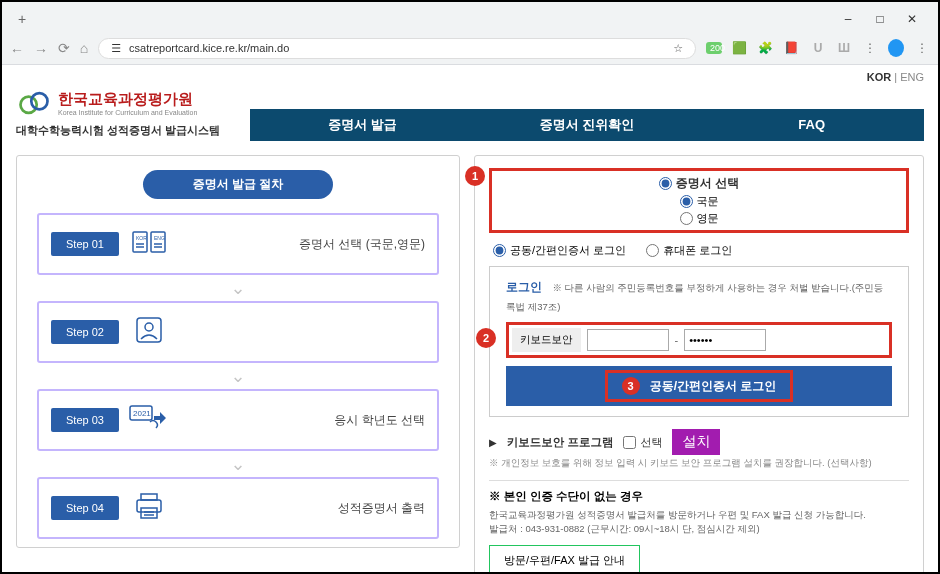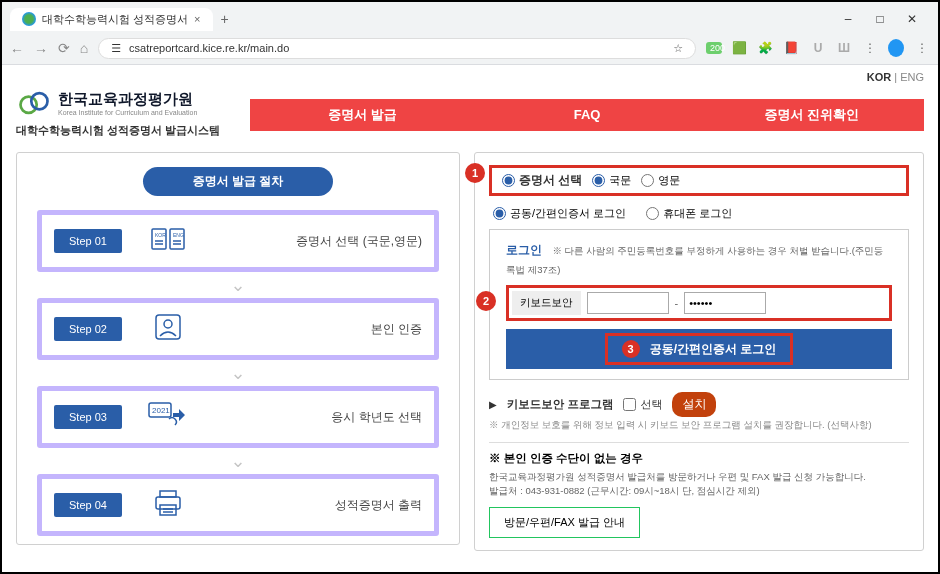--- a/index.html
+++ b/index.html
@@ -26,49 +26,49 @@
 
 
 .page { padding: 0 14px; }
 .top-lang { text-align: right; font-size: 11px; color: #888; padding: 6px 0 2px; }
 .top-lang b { color: #333; }
 
 .header { display: flex; align-items: flex-start; gap: 12px; }
 .logo-wrap { display: flex; align-items: center; gap: 6px; }
 .logo-svg { width: 36px; height: 36px; }
 .logo-text { display: flex; flex-direction: column; }
-.logo-kor { font-size: 15px; font-weight: bold; color: #0f172a; }
+.logo-kor { font-size: 15px; font-weight: bold; color: #b91c1c; }
 .logo-eng { font-size: 7px; color: #888; }
 .subsystem { font-size: 11px; font-weight: bold; color: #333; margin-top: 2px; }
 
-.nav { flex: 1; margin-left: 18px; margin-top: 14px; height: 32px; background: #ef4444; display: flex; }
+.nav { flex: 1; margin-left: 18px; margin-top: 24px; height: 32px; background: #0c4a6e; display: flex; }
 .nav-item { flex: 1; color: #fff; font-size: 13px; font-weight: bold; text-align: center; line-height: 32px; cursor: pointer; }
 
 .content { display: flex; gap: 14px; margin-top: 14px; }
 .left { width: 444px; }
 .right { flex: 1; }
 
 .left-card { border: 1px solid #d0d0d0; border-radius: 3px; padding: 14px 20px 8px; }
 .proc-title { width: 190px; margin: 0 auto 14px; background: #2a5ea8; color: #fff; text-align: center; font-size: 12px; font-weight: bold; padding: 6px 0; border-radius: 16px; }
 
-.step-box { border: 5px solid #c4b5fd; border-radius: 3px; height: 62px; display: flex; align-items: center; padding: 0 12px; gap: 16px; }
+.step-box { border: 2px solid #c4b5fd; border-radius: 3px; height: 62px; display: flex; align-items: center; padding: 0 12px; }
 .step-chip { background: #2a5ea8; color: #fff; font-size: 11px; padding: 6px 14px; border-radius: 2px; width: 68px; text-align: center; }
 .step-icon { width: 60px; text-align: center; }
 .step-label { flex: 1; font-size: 12px; color: #444; text-align: right; }
 .step-arrow { text-align: center; color: #c5c5c5; font-size: 18px; margin: 2px 0; }
 
 
 .icon-doc svg, .icon-user svg, .icon-hand svg, .icon-print svg { stroke: #2a5ea8; fill: none; stroke-width: 1.5; }
 
 .right-card { border: 1px solid #d0d0d0; border-radius: 3px; padding: 12px 14px; position: relative; }
 .callout { position: absolute; width: 20px; height: 20px; background: #d93025; color: #fff; font-size: 11px; font-weight: bold; border-radius: 50%; display: flex; align-items: center; justify-content: center; }
 .callout.c1 { left: -10px; top: 10px; }
 .callout.c2 { left: -4px; top: 116px; }
 
-.sel-row { border: 3px solid #d93025; padding: 4px 10px; display: flex; align-items: center; gap: 10px; margin-bottom: 10px; }
+.sel-row { border: 3px solid #d93025; padding: 4px 10px; display: flex; align-items: center; gap: 2px; margin-bottom: 10px; flex-direction: column; }
 .radio { display: inline-flex; align-items: center; gap: 4px; font-size: 11px; }
 .radio input { accent-color: #2a5ea8; }
 .sel-title { font-size: 12px; font-weight: bold; color: #333; }
 
 .login-method { display: flex; gap: 20px; padding: 0 4px 8px; }
 
 .login-box { border: 1px solid #ccc; padding: 10px 16px; margin-bottom: 12px; }
 .login-title { font-size: 12px; font-weight: bold; color: #2a5ea8; display: inline-block; margin-right: 6px; }
 .login-note { font-size: 9.5px; color: #666; }
 
@@ -76,38 +76,33 @@
 .rrn-label { background: #eee; font-size: 10.5px; padding: 5px 8px; }
 .rrn-input { border: 1px solid #aaa; height: 22px; width: 82px; font-size: 11px; padding: 0 4px; }
 .rrn-dash { font-size: 11px; color: #666; }
 
 .login-btn { margin-top: 8px; background: #2a5ea8; height: 40px; display: flex; align-items: center; justify-content: center; position: relative; }
 .login-btn-inner { border: 3px solid #d93025; color: #fff; font-size: 12px; font-weight: bold; padding: 4px 14px; display: flex; align-items: center; gap: 10px; }
 .callout.c3 { position: static; width: 18px; height: 18px; }
 
 .kb-row { display: flex; align-items: center; gap: 10px; font-size: 11.5px; color: #333; margin: 6px 0 2px; }
 .kb-row .tri { font-size: 10px; }
-.install-btn { background: #c2410c; color: #fff; font-size: 12px; padding: 4px 10px; border: none; border-radius: 10px; }
+.install-btn { background: #a21caf; color: #fff; font-size: 14px; padding: 4px 10px; border: none; border-radius: 0; }
 .kb-note { font-size: 9.5px; color: #888; margin-bottom: 10px; }
 
 hr.sep { border: none; border-top: 1px solid #ddd; margin: 8px 0; }
 .no-auth { font-size: 11.5px; font-weight: bold; margin-bottom: 4px; }
 .no-auth-note { font-size: 9.5px; color: #666; line-height: 1.5; }
 .visit-btn { margin-top: 8px; border: 1px solid #22c55e; background: #fff; font-size: 11px; padding: 7px 14px; }
 </style>
 </head>
 <body>
 
 <div class="browser-chrome">
   <div class="tab-bar">
-    <div class="tab">
-      <span class="tab-favicon"></span>
-      <span>대학수학능력시험 성적증명서</span>
-      <span class="tab-close">×</span>
-    </div>
     <span class="new-tab">+</span>
     <div class="window-controls">
       <span>–</span>
       <span>□</span>
       <span>✕</span>
     </div>
   </div>
   <div class="address-bar">
     <span class="nav-btn">←</span>
     <span class="nav-btn">→</span>
@@ -148,22 +143,22 @@
         </svg>
         <div class="logo-text">
           <span class="logo-kor">한국교육과정평가원</span>
           <span class="logo-eng">Korea Institute for Curriculum and Evaluation</span>
         </div>
       </div>
       <div class="subsystem">대학수학능력시험 성적증명서 발급시스템</div>
     </div>
     <div class="nav">
       <div class="nav-item">증명서 발급</div>
+      <div class="nav-item">증명서 진위확인</div>
       <div class="nav-item">FAQ</div>
-      <div class="nav-item">증명서 진위확인</div>
     </div>
   </div>
 
   <div class="content">
 
     <div class="left">
       <div class="left-card">
         <div class="proc-title">증명서 발급 절차</div>
 
         <div class="step-box">
@@ -186,21 +181,20 @@
 
         <div class="step-box">
           <span class="step-chip">Step 02</span>
           <span class="step-icon icon-user">
             <svg width="40" height="32" viewBox="0 0 40 32">
                 <rect x="8" y="4" width="24" height="24" rx="3"></rect>
                 <circle cx="20" cy="13" r="4"></circle>
                 <path d="M12 25 q8 -8 16 0"></path>
               </svg>
           </span>
-          <span class="step-label">본인 인증</span>
         </div>
         <div class="step-arrow">⌄</div>
 
         <div class="step-box">
           <span class="step-chip">Step 03</span>
           <span class="step-icon icon-hand">
             <svg width="46" height="32" viewBox="0 0 46 32">
                 <rect x="4" y="4" width="22" height="14" rx="2"></rect>
                 <text x="7" y="14" font-size="8" fill="#2a5ea8" stroke="none">2021</text>
                 <path d="M28 14 l6 0 l0 -4 l6 6 l-6 6 l0 -4 l-6 0 z" fill="#2a5ea8" stroke="none"></path>

